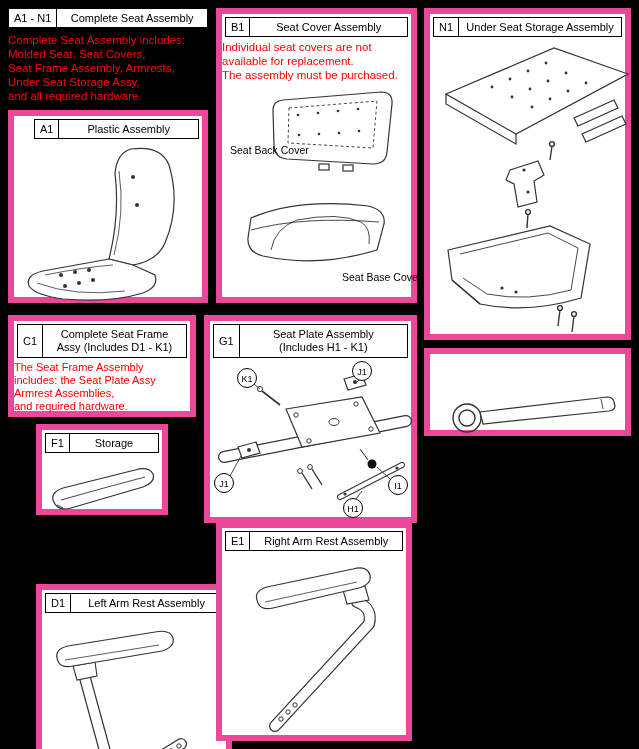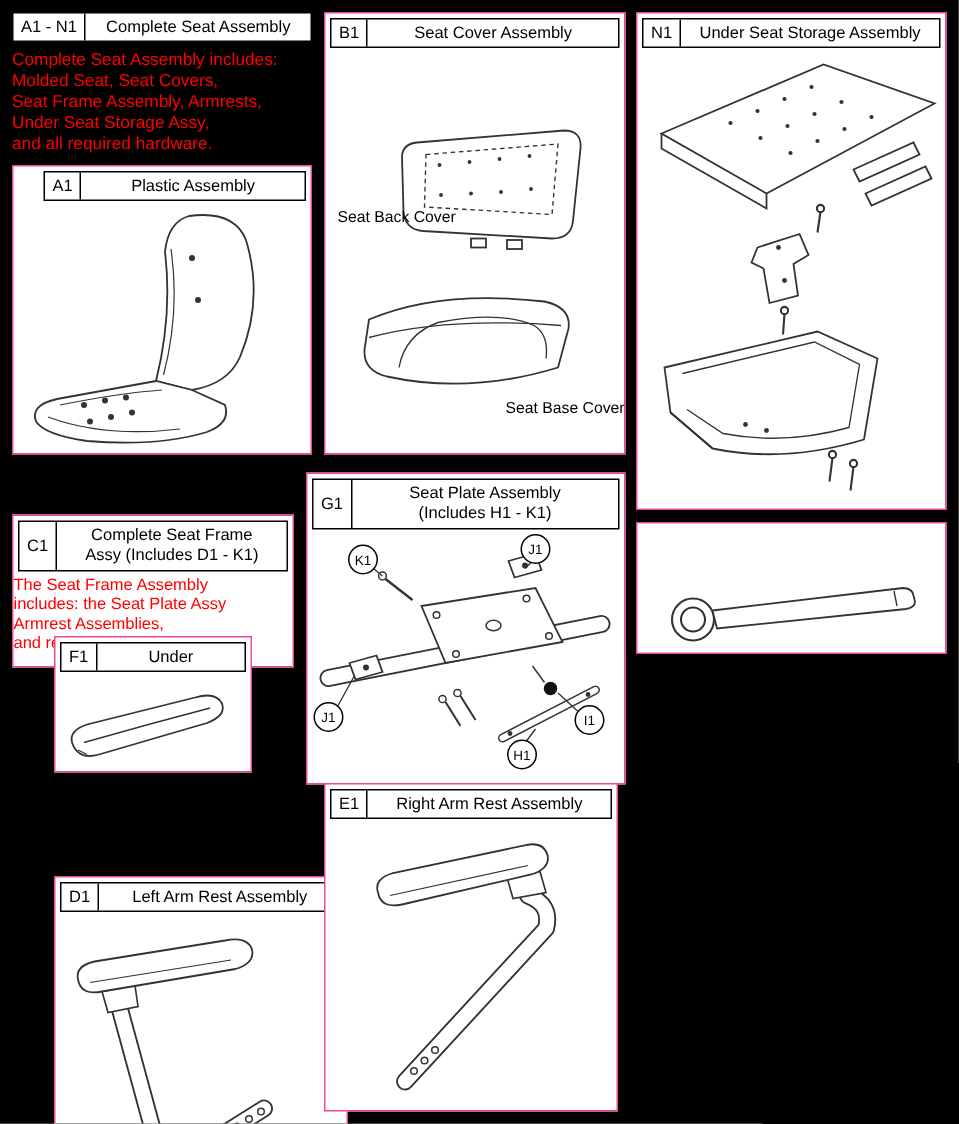--- a/index.html
+++ b/index.html
@@ -1,18 +1,18 @@
 <!DOCTYPE html>
 <html><head>
 <meta charset="utf-8">
 <style>
   * { margin:0; padding:0; box-sizing:border-box; }
   body { font-family:"Liberation Sans", sans-serif; background:#ffffff; }
   .page { position:relative; width:639px; height:749px; background:#000000; overflow:hidden; }
-  .panel { position:absolute; border:1px solid #ec4899; background:#fff; }
+  .panel { position:absolute; border:6px solid #ec4899; background:#fff; }
   .hdr { display:flex; align-items:stretch; border:1px solid #000; margin:3px; background:#fff; }
   .hdr.abs { position:absolute; margin:0; }
   .hdr .code { display:flex; align-items:center; justify-content:center; padding:0 5px; border-right:1px solid #000; font-size:11px; white-space:nowrap; }
   .hdr .title { flex:1; display:flex; align-items:center; justify-content:center; text-align:center; font-size:11px; line-height:13px; padding:0 2px; white-space:pre-line; }
   .hdr.h1 { height:20px; }
   .hdr.h2 { height:34px; }
   .note { color:#ff0000; font-size:11.5px; line-height:14px; text-align:left; white-space:pre-line; }
   .note.abs { position:absolute; }
   .note.inpanel { margin-top:2px; }
   .note.small { font-size:11px; line-height:13px; }
@@ -61,20 +61,23 @@
         </g>
       </svg>
     </div>
   </div>
 
   <div class="panel" style="left:216px; top:8px; width:201px; height:295px;">
     <div class="hdr h1">
       <div class="code">B1</div>
       <div class="title">Seat Cover Assembly</div>
     </div>
+    <div class="note inpanel">Individual seat covers are not
+available for replacement.
+The assembly must be purchased.</div>
     <div class="ill" style="left:1px; top:76px;">
       <svg width="199" height="216" viewBox="0 0 199 216">
         <g stroke="#333" fill="#fff" stroke-width="1.2">
           <path d="M60,10 L158,2 Q170,2 169,14 L164,62 Q163,74 150,74 L64,69 Q52,68 51,56 L50,20 Q50,11 60,10 Z"></path>
           <path fill="none" stroke-dasharray="3,2.5" stroke-width="0.9" d="M66,18 L154,11 L150,58 L65,53 Z"></path>
           <rect x="96" y="74" width="10" height="6"></rect>
           <rect x="120" y="75" width="10" height="6"></rect>
         </g>
         <g fill="#333" stroke="none">
           <circle cx="75" cy="25" r="1.3"></circle>
@@ -139,36 +142,36 @@
             <circle cx="120" cy="102" r="2.4"></circle>
           <line x1="128" y1="268" x2="126" y2="284"></line>
             <circle cx="128" cy="266" r="2.4"></circle>
           <line x1="142" y1="274" x2="140" y2="290"></line>
             <circle cx="142" cy="272" r="2.4"></circle>
         </g>
       </svg>
     </div>
   </div>
 
-  <div class="panel" style="left:8px; top:315px; width:188px; height:102px;margin-top:28px;">
+  <div class="panel" style="left:8px; top:315px; width:188px; height:102px;">
     <div class="hdr h2">
       <div class="code">C1</div>
       <div class="title">Complete Seat Frame
 Assy (Includes D1 - K1)</div>
     </div>
     <div class="note inpanel small">The Seat Frame Assembly
 includes: the Seat Plate Assy
 Armrest Assemblies,
 and required hardware.</div>
   </div>
 
   <div class="panel" style="left:36px; top:424px; width:132px; height:91px;">
     <div class="hdr h1">
       <div class="code">F1</div>
-      <div class="title">Under</div>
+      <div class="title">Storage</div>
     </div>
     <div class="ill" style="left:1px; top:28px;">
       <svg width="130" height="61" viewBox="0 0 130 61">
         <g stroke="#333" stroke-width="1.2" fill="#fff">
           <path d="M10,42 Q8,34 20,30 L92,12 Q106,8 110,16 Q113,24 100,29 L28,50 Q14,54 10,42 Z"></path>
           <path fill="none" stroke-width="0.9" d="M18,42 Q60,30 102,19"></path>
           <path fill="none" stroke-width="0.9" d="M14,47 L20,50"></path>
         </g>
       </svg>
     </div>

